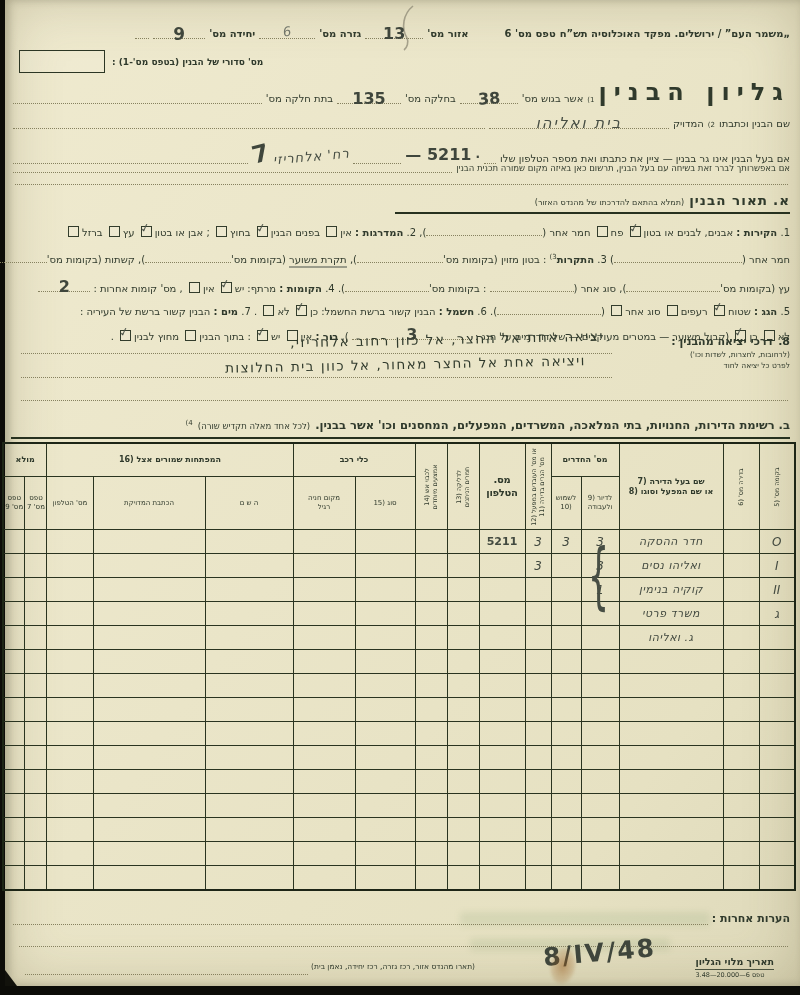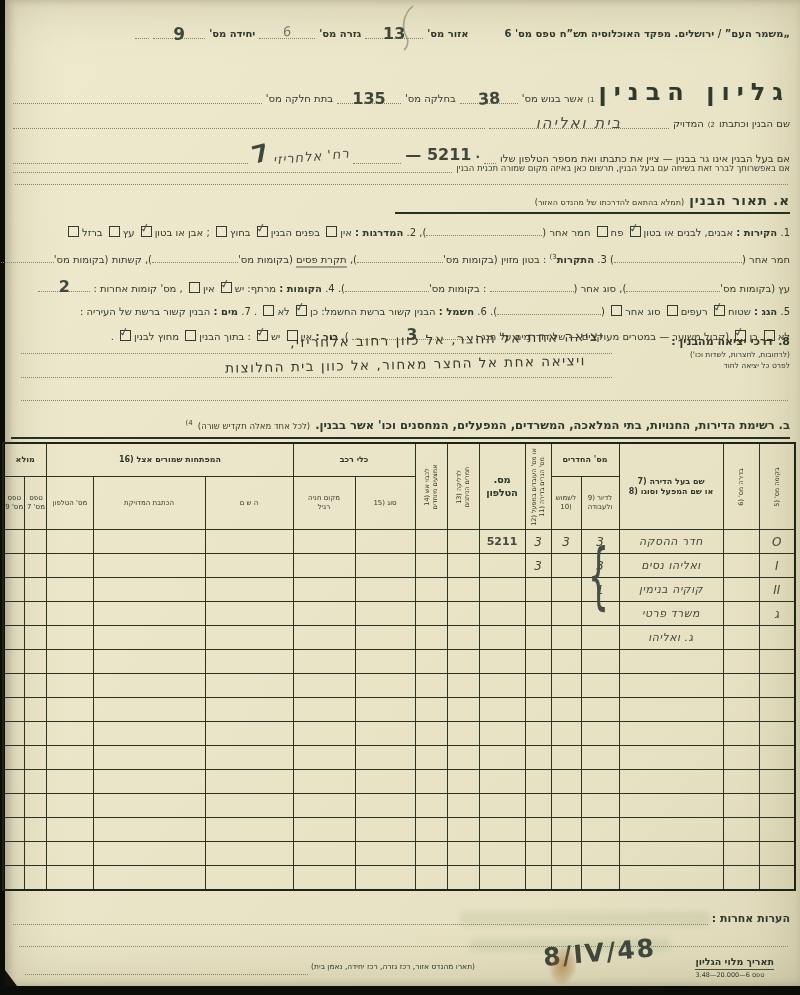--- a/index.html
+++ b/index.html
@@ -92,20 +92,24 @@
     <span class="dotsf" style="max-width:28px;border:none"></span>
     <span class="b">אזור מס'</span>
     <span class="slot" style="width:58px"><span class="hwn" style="font-size:16px">13</span></span>
     <span class="b">גזרה מס'</span>
     <span class="slot" style="width:56px"><span class="hw pencil" style="font-size:13px;display:inline-block;transform:rotate(-10deg)">6</span></span>
     <span class="b">יחידה מס'</span>
     <span class="slot" style="width:52px"><span class="hwn" style="font-size:17px">9</span></span>
     <span class="dots" style="width:14px"></span>
   </div>
 
+  <div class="serial">
+    <span class="b" style="font-size:9px">מס' סדורי של הבנין (בטפס מס'-1) :</span>
+    <span class="serialbox"></span>
+  </div>
 
   <div class="ln titleln">
     <span class="ttl">גליון הבנין</span>
     <span class="fn">(1</span>
     <span>אשר בגוש מס'</span>
     <span class="slot" style="width:58px"><span class="hwn" style="font-size:16px;display:inline-block;transform:rotate(-4deg)">38</span></span>
     <span>בחלקה מס'</span>
     <span class="slot" style="width:64px"><span class="hwn" style="font-size:16px">135</span></span>
     <span>בתת חלקה מס'</span>
     <span class="dotsf"></span>
@@ -156,21 +160,21 @@
     <span>; אבן או בטון</span><span class="cb ck"></span>
     <span>עץ</span><span class="cb"></span>
     <span>ברזל</span><span class="cb"></span>
   </div>
 
   <div class="al" style="top:243px">
     <span>חמר אחר (</span><span class="dots" style="width:128px"></span><span>)</span>
     <span>3.</span>
     <span class="b">התקרות</span><span class="fn">(3</span>
     <span>: בטון מזוין (בקומות מס'</span><span class="dots" style="width:86px"></span><span>),</span>
-    <span class="ul-pencil">תקרת פסים</span>
+    <span class="ul-pencil">תקרת משוער</span>
     <span>(בקומות מס'</span><span class="dots" style="width:86px"></span><span>),</span>
     <span>קשתות (בקומות מס'</span><span class="dots" style="width:86px"></span>
   </div>
 
   <div class="al" style="top:270px">
     <span>עץ (בקומות מס'</span><span class="dots" style="width:94px"></span><span>),</span>
     <span>סוג אחר (</span><span class="dots" style="width:84px"></span>
     <span>: בקומות מס'</span><span class="dots" style="width:84px"></span><span>).</span>
     <span>4.</span>
     <span class="b">הקומות :</span>

